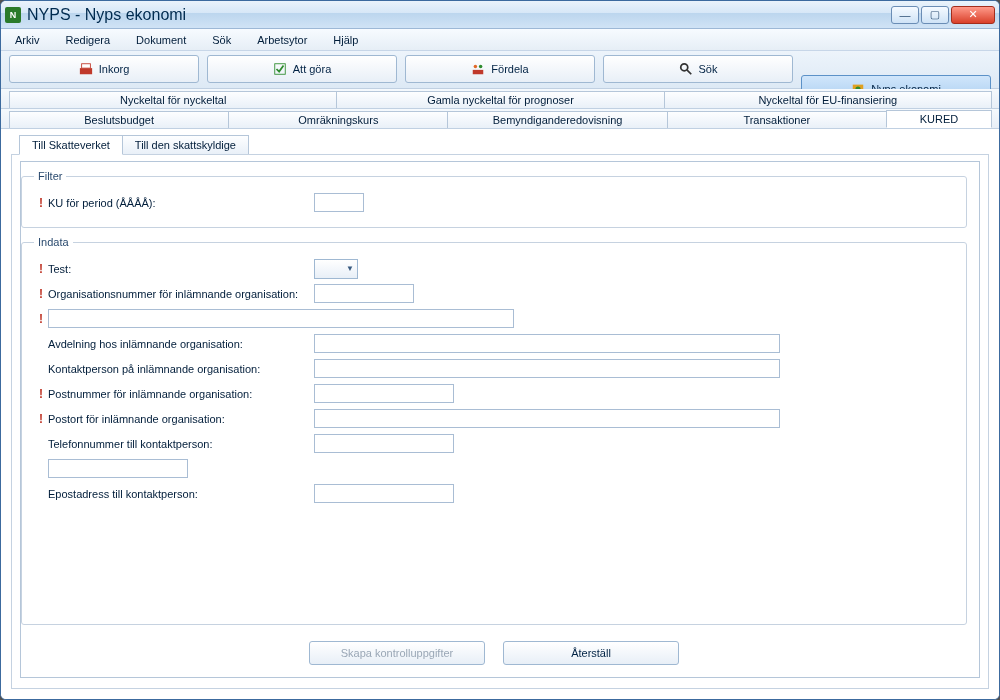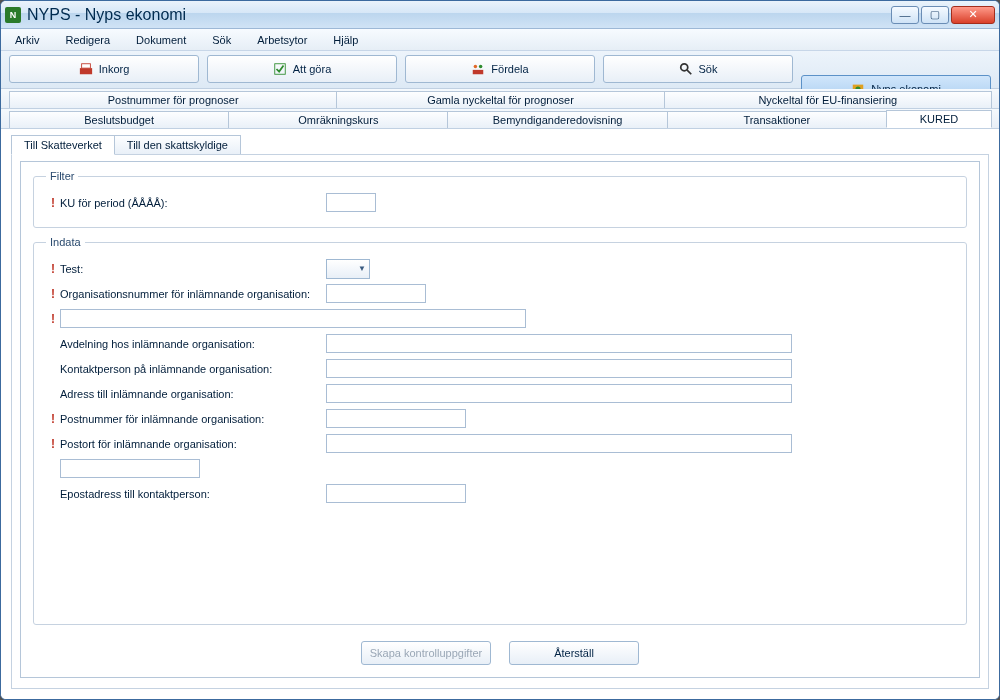--- a/index.html
+++ b/index.html
@@ -17,39 +17,39 @@
 .tb-btn { flex: 1; height: 28px; background: linear-gradient(to bottom, #fff, #e8eff7); border: 1px solid #9fb8d2; border-radius: 3px; display: flex; align-items: center; justify-content: center; gap: 6px; cursor: default; color: #002244; }
 .tb-btn.active { background: linear-gradient(to bottom, #d0e6fb, #a9cdf0); border-color: #5c92c8; margin-top: 20px; }
 .ico { width: 14px; height: 14px; display: inline-flex; align-items: center; justify-content: center; }
 .ico svg { width: 14px; height: 14px; }
 .tabstrip { display: flex; background: linear-gradient(to bottom, #f5f9fd, #e8eff7); padding: 0 8px; border-bottom: 1px solid #c0d0e2; height: 20px; align-items: flex-end; }
 .tabstrip .tab { border: 1px solid #b5c6d9; border-bottom: none; padding: 2px 14px; background: linear-gradient(to bottom, #fdfeff, #e9f0f8); margin-right: -1px; color: #001d3a; position: relative; cursor: default; }
 .tabstrip.row2 .tab { flex: 1; text-align: center; }
 .tabstrip.row2 .tab.active { background: #fff; border-bottom: 1px solid #fff; z-index: 2; }
 .content { flex: 1; background: #fff; padding: 6px 10px 10px 10px; display: flex; flex-direction: column; }
 .innerpanel { flex: 1; border: 1px solid #c5d2e1; background: #fff; padding: 6px 8px 10px 8px; display: flex; flex-direction: column; }
-.subtabs { display: flex; margin-bottom: -1px; }
+.subtabs { display: flex; margin-bottom: -1px; margin-left: 8px; }
 .subtabs .tab { border: 1px solid #b5c6d9; padding: 3px 12px; background: linear-gradient(to bottom, #fdfeff, #e9f0f8); margin-right: -1px; cursor: default; color: #001d3a; }
 .subtabs .tab.active { background: #fff; border-bottom: 1px solid #fff; position: relative; z-index: 2; }
-.subcontent { flex: 1; border: 1px solid #b5c6d9; background: #fff; padding: 8px 12px 10px 12px; display: flex; flex-direction: column; }
+.subcontent { flex: 1; border: 1px solid #b5c6d9; background: #fff; padding: 8px 12px 10px 0; display: flex; flex-direction: column; }
 fieldset { border: 1px solid #c6d2e0; border-radius: 3px; padding: 8px 12px 12px 12px; margin-bottom: 8px; }
 fieldset legend { padding: 0 4px; color: #2a4a6e; }
 .frow { display: flex; align-items: center; height: 25px; }
 .req { width: 14px; color: #c0392b; font-weight: bold; text-align: center; font-size: 12px; }
 .req.blank { color: transparent; }
 .flabel { width: 266px; color: #001d3a; }
 .finput { border: 1px solid #a9bdd4; background: #fff; height: 19px; padding: 0 3px; }
 .short { width: 50px; }
 .med { width: 100px; }
 .med2 { width: 140px; }
 .long { width: 466px; }
 .combo { width: 44px; height: 20px; border: 1px solid #9fb8d2; background: linear-gradient(to bottom,#fff,#e8eff7); display: inline-flex; align-items: center; justify-content: flex-end; padding-right: 3px; }
 .combo .arrow { font-size: 8px; color: #3a5b80; }
 .footer-btns { display: flex; justify-content: center; gap: 18px; padding: 8px 0 2px 0; margin-top: auto; }
-.btn { width: 130px; height: 24px; border: 1px solid #9fb8d2; border-radius: 3px; background: linear-gradient(to bottom,#fff,#e8eff7); color: #002244; cursor: default; display: flex; align-items: center; justify-content: center; }
+.btn { width: 176px; height: 24px; border: 1px solid #9fb8d2; border-radius: 3px; background: linear-gradient(to bottom,#fff,#e8eff7); color: #002244; cursor: default; display: flex; align-items: center; justify-content: center; }
 .btn.disabled { color: #9aa7b6; }
 .indata { flex: 1; display: flex; flex-direction: column; }
 .indata-rows { flex: 1; }
 </style>
 </head>
 <body>
 
 <div class="window">
   <div class="titlebar">
     <div class="app-icon">N</div>
@@ -113,21 +113,21 @@
           <svg viewBox="0 0 16 16">
             <rect x="2" y="3" width="12" height="10" fill="#e0a020"></rect>
             <circle cx="8" cy="8" r="3" fill="#2e8b2e"></circle>
           </svg>
         </span>
         <span>Nyps ekonomi</span>
       </div>
   </div>
 
   <div class="tabstrip row2">
-    <div class="tab" style="flex:1">Postnummer för prognoser</div>
+    <div class="tab" style="flex:1">Nyckeltal för nyckeltal</div>
     <div class="tab" style="flex:1">Gamla nyckeltal för prognoser</div>
     <div class="tab" style="flex:1">Nyckeltal för EU-finansiering</div>
   </div>
   <div class="tabstrip row2">
     <div class="tab">Beslutsbudget</div>
     <div class="tab">Omräkningskurs</div>
     <div class="tab">Bemyndiganderedovisning</div>
     <div class="tab">Transaktioner</div>
     <div class="tab active" style="flex:0.4">KURED</div>
   </div>
@@ -172,33 +172,33 @@
             <div class="req blank">!</div>
             <div class="flabel">Avdelning hos inlämnande organisation:</div>
             <input class="finput long" style="">
           </div>
           <div class="frow">
             <div class="req blank">!</div>
             <div class="flabel">Kontaktperson på inlämnande organisation:</div>
             <input class="finput long" style="">
           </div>
           <div class="frow">
-            <div class="req blank">!</div>
-            <div class="flabel">Adress till inlämnande organisation:</div>
-            <input class="finput long" style="">
-          </div>
-          <div class="frow">
             <div class="req">!</div>
             <div class="flabel">Postnummer för inlämnande organisation:</div>
             <input class="finput med2" style="">
           </div>
           <div class="frow">
             <div class="req">!</div>
             <div class="flabel">Postort för inlämnande organisation:</div>
             <input class="finput long" style="">
+          </div>
+          <div class="frow">
+            <div class="req blank">!</div>
+            <div class="flabel">Telefonnummer till kontaktperson:</div>
+            <input class="finput med2" style="">
           </div>
           <div class="frow">
             <div class="req blank">!</div>
             <input class="finput med2" style="">
           </div>
           <div class="frow">
             <div class="req blank">!</div>
             <div class="flabel">Epostadress till kontaktperson:</div>
             <input class="finput med2" style="">
           </div>

